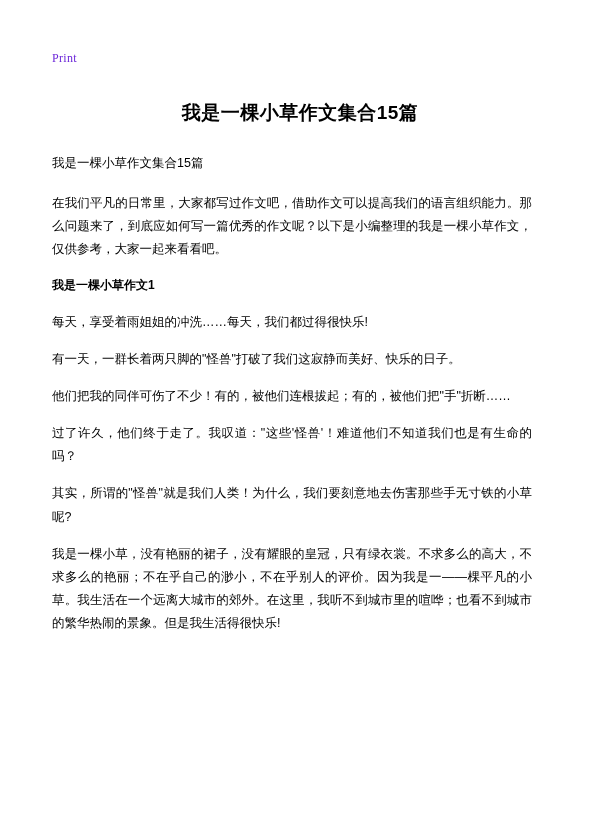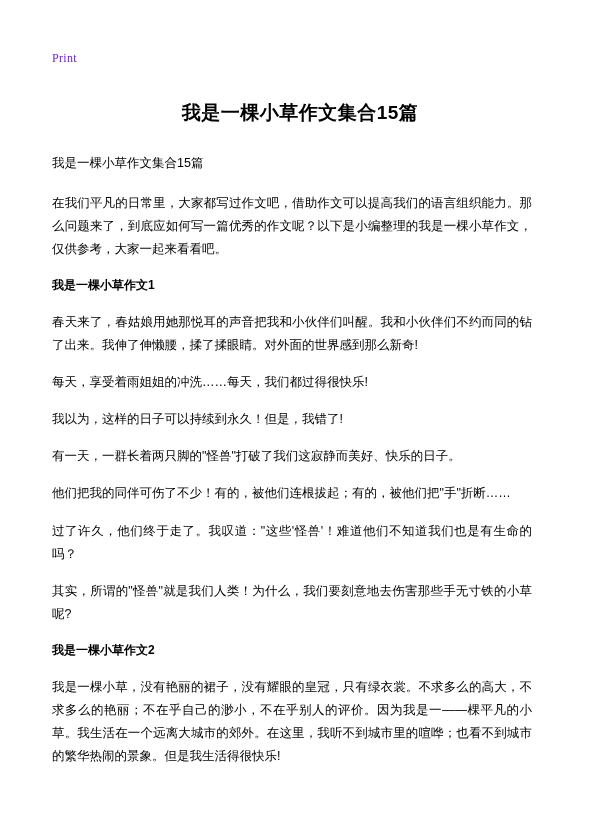--- a/index.html
+++ b/index.html
@@ -70,25 +70,22 @@
 
   <a class="print-link" href="#">Print</a>
 
   <h1 class="doc-title">我是一棵小草作文集合15篇</h1>
 
   <div class="content-area">
     <p class="subtitle">我是一棵小草作文集合15篇</p>
 
     <p class="body-text">在我们平凡的日常里，大家都写过作文吧，借助作文可以提高我们的语言组织能力。那么问题来了，到底应如何写一篇优秀的作文呢？以下是小编整理的我是一棵小草作文，仅供参考，大家一起来看看吧。</p>
     <h3 class="section-heading">我是一棵小草作文1</h3>
-    <p class="body-text">春天来了，春姑娘用她那悦耳的声音把我和小伙伴们叫醒。我和小伙伴们不约而同的钻了出来。我伸了伸懒腰，揉了揉眼睛。对外面的世界感到那么新奇!</p>
     <p class="body-text">每天，享受着雨姐姐的冲洗……每天，我们都过得很快乐!</p>
-    <p class="body-text">我以为，这样的日子可以持续到永久！但是，我错了!</p>
     <p class="body-text">有一天，一群长着两只脚的"怪兽"打破了我们这寂静而美好、快乐的日子。</p>
     <p class="body-text">他们把我的同伴可伤了不少！有的，被他们连根拔起；有的，被他们把"手"折断……</p>
     <p class="body-text">过了许久，他们终于走了。我叹道："这些'怪兽'！难道他们不知道我们也是有生命的吗？</p>
     <p class="body-text">其实，所谓的"怪兽"就是我们人类！为什么，我们要刻意地去伤害那些手无寸铁的小草呢?</p>
-    <h3 class="section-heading">我是一棵小草作文2</h3>
     <p class="body-text">我是一棵小草，没有艳丽的裙子，没有耀眼的皇冠，只有绿衣裳。不求多么的高大，不求多么的艳丽；不在乎自己的渺小，不在乎别人的评价。因为我是一——棵平凡的小草。我生活在一个远离大城市的郊外。在这里，我听不到城市里的喧哗；也看不到城市的繁华热闹的景象。但是我生活得很快乐!</p>
 
   </div>
 
 </div>
 
 </body></html>

